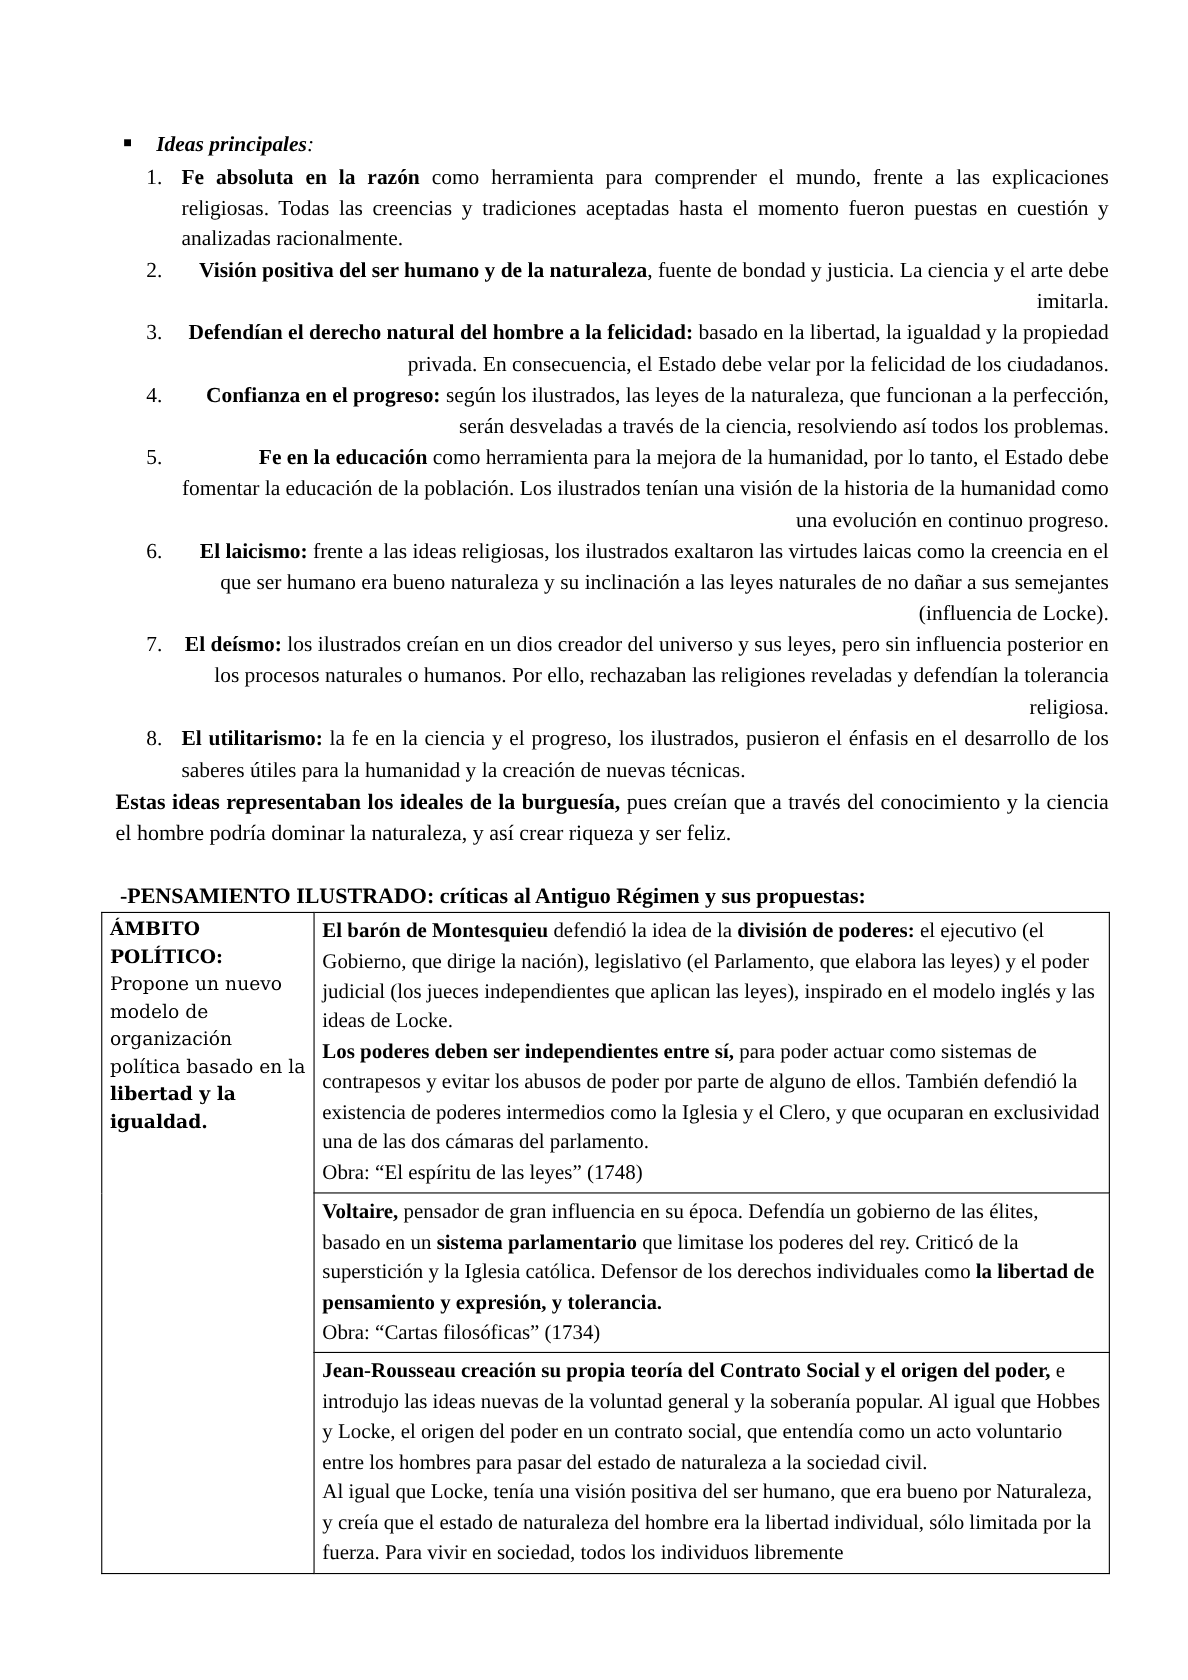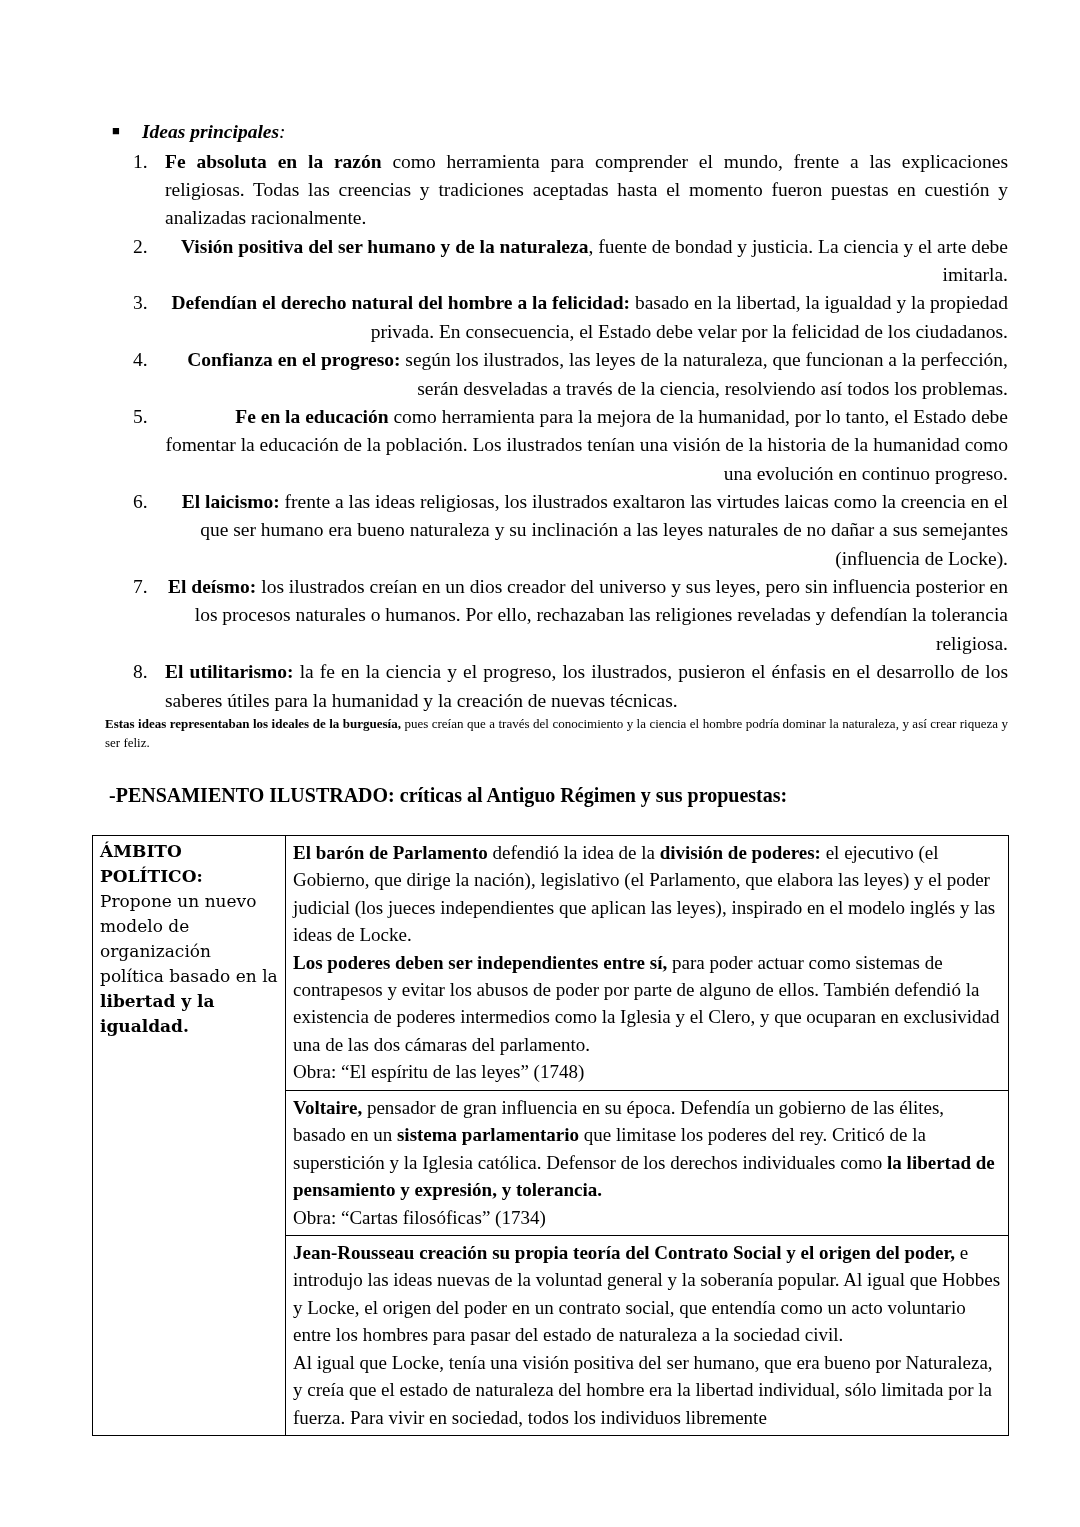--- a/index.html
+++ b/index.html
@@ -70,42 +70,41 @@
     text-align: justify;
     text-justify: inter-word;
   }
   .li-body b { font-weight: 700; }
 
   
   .li-body.left { text-align: right; }
 
   
   .closing {
-    font-size: 13px;
+    font-size: 20px;
     line-height: 1.455;
     margin: 0;
     padding-left: 13px;
     text-align: justify;
   }
   .closing b { font-weight: 700; }
 
   
   .section-head {
     font-size: 20px;
     font-weight: 700;
     margin: 28px 0 0 0;
     padding-left: 17px;
     line-height: 1.4;
   }
 
   
   table.ilustrado {
     border-collapse: collapse;
     width: 917px;
-    margin-top: 26px;
     margin-left: 0px;
     table-layout: fixed;
   }
   table.ilustrado td {
     border: 1.6px solid #000;
     vertical-align: top;
     padding: 3px 7px 4px 7px;
   }
   td.col-left {
     width: 178px;
@@ -170,21 +169,21 @@
 
   <p class="section-head">-PENSAMIENTO ILUSTRADO:  críticas al Antiguo Régimen y sus propuestas:</p>
 
   <table class="ilustrado">
     <tbody>
       <tr>
         <td class="col-left" rowspan="3">
           <b><span>ÁMBITO</span><br><span>POLÍTICO:</span></b><br><span>Propone un nuevo modelo de organización política basado en la </span><b>libertad y la igualdad.</b>
         </td>
         <td class="col-right">
-          <p class="cell-para"><b>El barón de Parlamento</b><span> defendió la idea de la </span><b>división de poderes:</b><span> el ejecutivo (el Gobierno, que dirige la nación), legislativo (el Parlamento, que elabora las leyes) y el poder judicial (los jueces independientes que aplican las leyes), inspirado en el modelo inglés y las ideas de Locke.</span></p>
+          <p class="cell-para"><b>El barón de Montesquieu</b><span> defendió la idea de la </span><b>división de poderes:</b><span> el ejecutivo (el Gobierno, que dirige la nación), legislativo (el Parlamento, que elabora las leyes) y el poder judicial (los jueces independientes que aplican las leyes), inspirado en el modelo inglés y las ideas de Locke.</span></p>
           <p class="cell-para"><b>Los poderes deben ser independientes entre sí,</b><span> para poder actuar como sistemas de contrapesos y evitar los abusos de poder por parte de alguno de ellos. También defendió la existencia de poderes intermedios como la Iglesia y el Clero, y que ocuparan en exclusividad una de las dos cámaras del parlamento.</span></p>
           <p class="cell-para">Obra: “El espíritu de las leyes” (1748)</p>
         </td>
       </tr>
       <tr>
         <td class="col-right">
           <p class="cell-para"><b>Voltaire,</b><span> pensador de gran influencia en su época. Defendía un gobierno de las élites, basado en un </span><b>sistema parlamentario</b><span> que limitase los poderes del rey. Criticó de la superstición y la Iglesia católica. Defensor de los derechos individuales como </span><b>la libertad de pensamiento y expresión, y tolerancia.</b></p>
           <p class="cell-para">Obra: “Cartas filosóficas” (1734)</p>
         </td>
       </tr>

